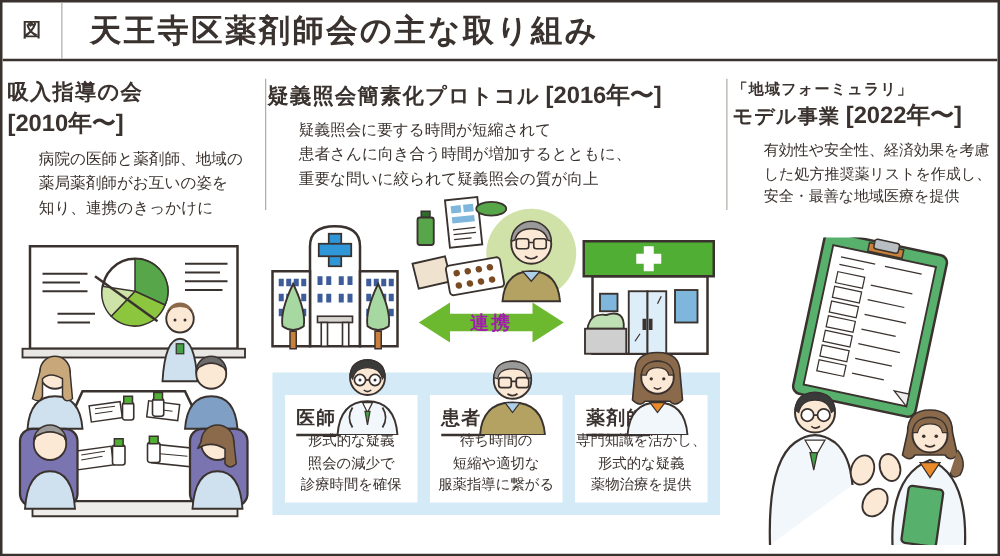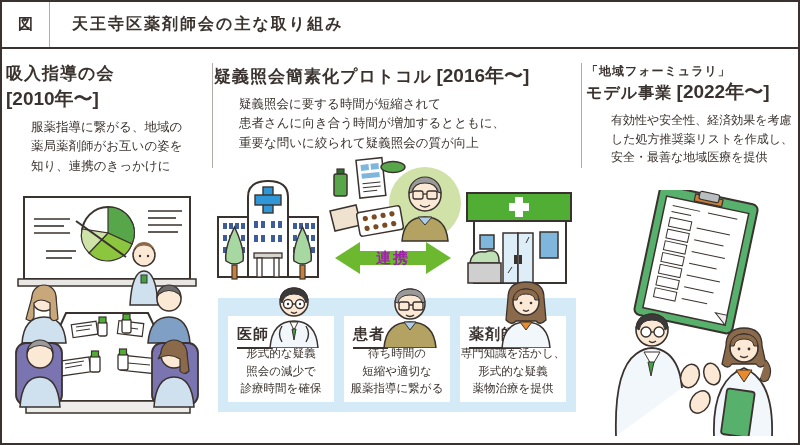--- a/index.html
+++ b/index.html
@@ -5,21 +5,21 @@
   * { margin:0; padding:0; box-sizing:border-box; }
   body { background:#fff; font-family:"Liberation Sans","DejaVu Sans",sans-serif; color:#3a322e; }
   .figure {
     position:relative; width:800px; height:445px; background:#fff;
     border:2px solid #3a322e; overflow:hidden;
   }
   .hdr { display:flex; height:47px; border-bottom:2px solid #3a322e; align-items:stretch; }
   .hdr-fig { width:48px; display:flex; align-items:center; justify-content:center;
     font-weight:bold; font-size:15px; border-right:1px solid #b3ada8; }
   .hdr-title { flex:1; display:flex; align-items:center; padding-left:22px;
-    font-weight:bold; font-size:16px; letter-spacing:2px; }
+    font-weight:bold; font-size:25px; letter-spacing:2px; }
   .content { position:relative; width:796px; height:392px; }
   .vdiv { position:absolute; width:1px; height:105px; top:14px; background:#b3ada8; }
   .colhead { position:absolute; top:14px; text-align:left; }
   .ttl { font-weight:bold; font-size:17px; letter-spacing:1px; line-height:1.35; }
   .per { font-weight:bold; font-size:19px; }
   .desc { font-size:12.5px; line-height:1.55; margin-top:6px; white-space:pre-line;padding-left:25px; }
   .abs { position:absolute; }
   .arrow-wrap { position:absolute; left:331px; top:190px; width:120px; height:38px; }
   .arrow-label { position:absolute; left:0; top:0; width:100%; height:100%;
     display:flex; align-items:center; justify-content:center;
@@ -44,21 +44,21 @@
   </div>
 
   <div class="content">
 
     <div class="vdiv" style="left:210px"></div>
     <div class="vdiv" style="left:579px"></div>
 
     <div class="colhead" style="left:4px;width:204px">
       <div class="ttl">吸入指導の会</div>
       <div class="per">[2010年〜]</div>
-      <div class="desc">服薬指導に繋がる、地域の
+      <div class="desc">病院の医師と薬剤師、地域の
 薬局薬剤師がお互いの姿を
 知り、連携のきっかけに</div>
     </div>
 
     <svg class="abs" style="left:8px;top:144px" width="192" height="242" viewBox="0 0 192 242">
 
       <rect x="14" y="4" width="166" height="82" fill="#fff" stroke="#3a322e" stroke-width="2"></rect>
       <rect x="8" y="86" width="178" height="7" fill="#e9e7e4" stroke="#3a322e" stroke-width="1.5"></rect>
       <g stroke="#3a322e" stroke-width="1.6">
         <line x1="24" y1="26" x2="60" y2="26"></line>

